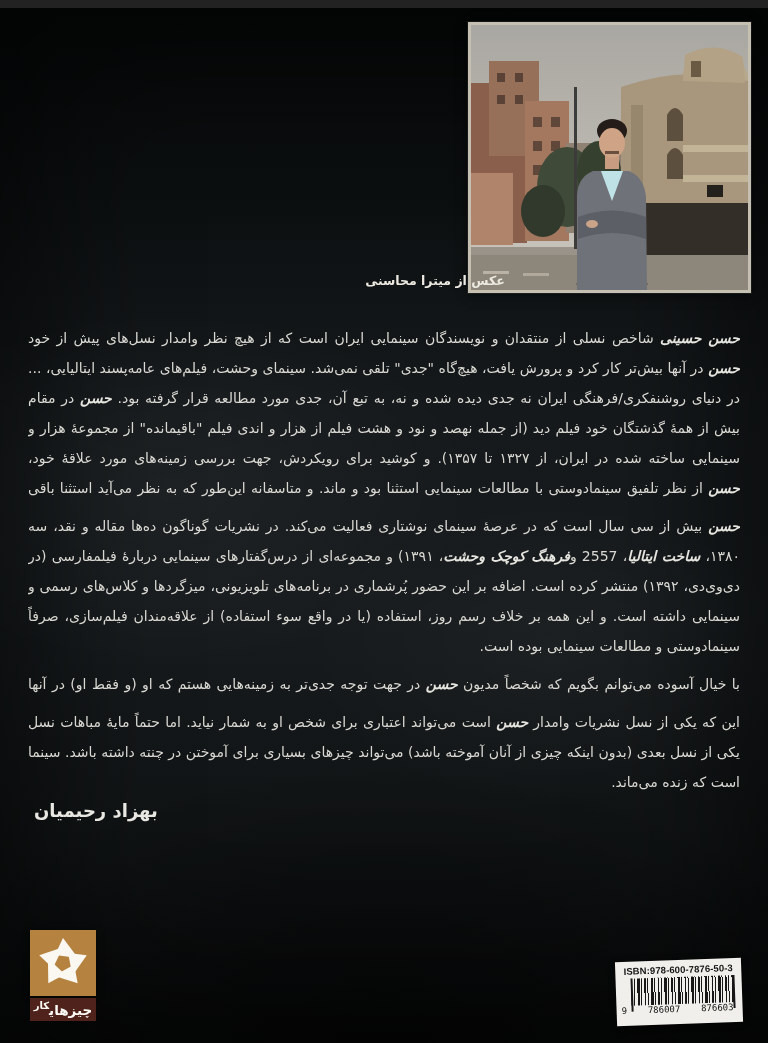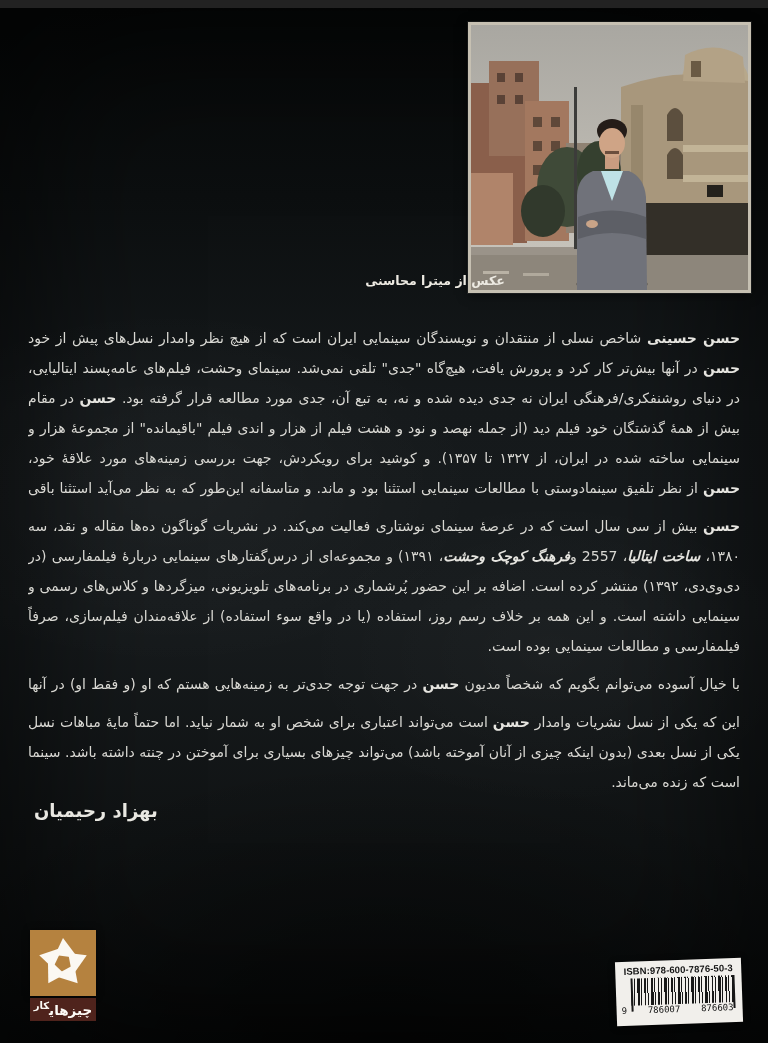--- a/index.html
+++ b/index.html
@@ -27,21 +27,21 @@
     line-height:24px; letter-spacing:0.2px;
   }
   
   .review{
     position:absolute; left:28px; top:315px; width:712px;
     direction:rtl; color:#d9d8d3; font-size:14px;
   }
   .para{ margin-bottom:8px; }
   .line{ height:30px; line-height:30px; overflow:hidden; text-align:right; white-space:nowrap; }
   .line.full{ white-space:normal; text-align:justify; text-align-last:justify; text-justify:inter-word; }
-  .b{ font-weight:bold; color:#e6e5e0; }
+  .b{ font-weight:bold; color:#e6e5e0;font-style:italic; }
   .i{ font-style:italic; }
   .author{
     position:absolute; left:34px; top:792px; direction:rtl;
     color:#e8e7e1; font-weight:bold; font-size:18px;
   }
   
   .logo-square{
     position:absolute; left:30px; top:922px; width:66px; height:66px;
     background:#b5823f; box-shadow:0 0 6px rgba(0,0,0,0.5);
   }
@@ -165,21 +165,21 @@
         <div class="line full"><span>در دنیای روشنفکری/فرهنگی ایران نه جدی دیده شده و نه، به تبع آن، جدی مورد مطالعه قرار گرفته بود. </span><span class="b">حسن</span><span> در مقام سینمادوستی حرفه‌ای</span></div>
         <div class="line full"><span>بیش از همهٔ گذشتگان خود فیلم دید (از جمله نهصد و نود و هشت فیلم از هزار و اندی فیلم "باقیمانده" از مجموعهٔ هزار و دویست تایی فیلم‌های</span></div>
         <div class="line full"><span>سینمایی ساخته شده در ایران، از ۱۳۲۷ تا ۱۳۵۷). و کوشید برای رویکردش، جهت بررسی زمینه‌های مورد علاقهٔ خود، تئوری‌پردازی کند.</span></div>
         <div class="line full"><span class="b">حسن</span><span> از نظر تلفیق سینمادوستی با مطالعات سینمایی استثنا بود و ماند. و متاسفانه این‌طور که به نظر می‌آید استثنا باقی خواهد ماند.</span></div>
       </div>
       <div class="para">
         <div class="line full"><span class="b">حسن</span><span> بیش از سی سال است که در عرصهٔ سینمای نوشتاری فعالیت می‌کند. در نشریات گوناگون ده‌ها مقاله و نقد، سه کتاب (</span></div>
         <div class="line full"><span>۱۳۸۰، </span><span class="b i">ساخت ایتالیا</span><span>، 2557 و</span><span class="b i">فرهنگ کوچک وحشت</span><span>، ۱۳۹۱) و مجموعه‌ای از درس‌گفتارهای سینمایی دربارهٔ فیلمفارسی (در قالب</span></div>
         <div class="line full"><span>دی‌وی‌دی، ۱۳۹۲) منتشر کرده است. اضافه بر این حضور پُرشماری در برنامه‌های تلویزیونی، میزگردها و کلاس‌های رسمی و غیر رسمی</span></div>
         <div class="line full"><span>سینمایی داشته است. و این همه بر خلاف رسم روز، استفاده (یا در واقع سوء استفاده) از علاقه‌مندان فیلم‌سازی، صرفاً برای آموزش</span></div>
-        <div class="line"><span>فیلمفارسی و مطالعات سینمایی بوده است.</span></div>
+        <div class="line"><span>سینمادوستی و مطالعات سینمایی بوده است.</span></div>
       </div>
       <div class="para">
         <div class="line full"><span>با خیال آسوده می‌توانم بگویم که شخصاً مدیون </span><span class="b">حسن</span><span> در جهت توجه جدی‌تر به زمینه‌هایی هستم که او (و فقط او) در آنها کار کرده است.</span></div>
       </div>
       <div class="para">
         <div class="line full"><span>این که یکی از نسل نشریات وامدار </span><span class="b">حسن</span><span> است می‌تواند اعتباری برای شخص او به شمار نیاید. اما حتماً مایهٔ مباهات نسل قبلی می‌تواند باشد که</span></div>
         <div class="line full"><span>یکی از نسل بعدی (بدون اینکه چیزی از آنان آموخته باشد) می‌تواند چیزهای بسیاری برای آموختن در چنته داشته باشد. سینما این‌جوری</span></div>
         <div class="line"><span>است که زنده می‌ماند.</span></div>
       </div>
     </div>

